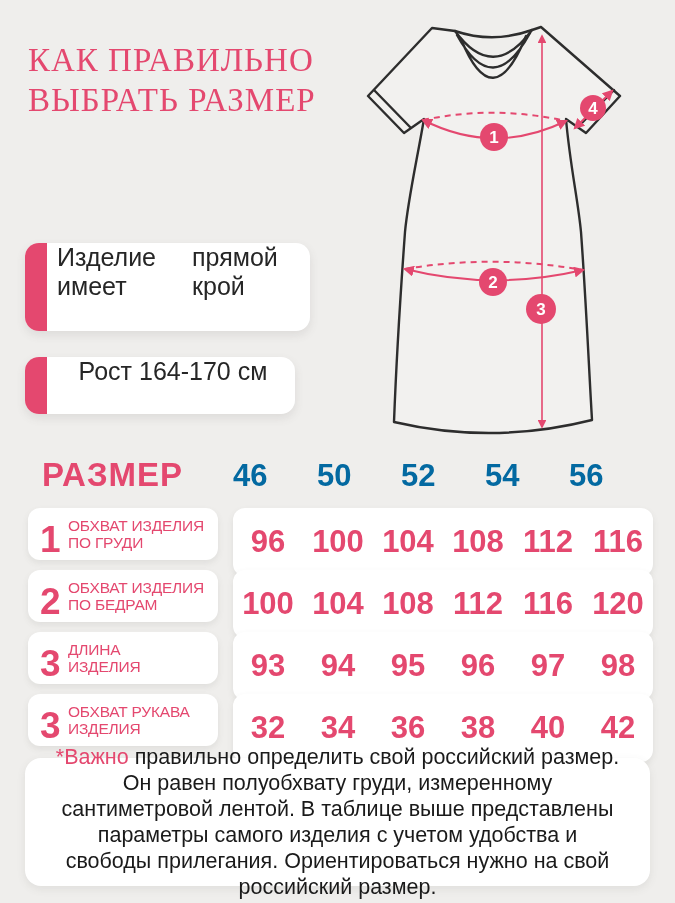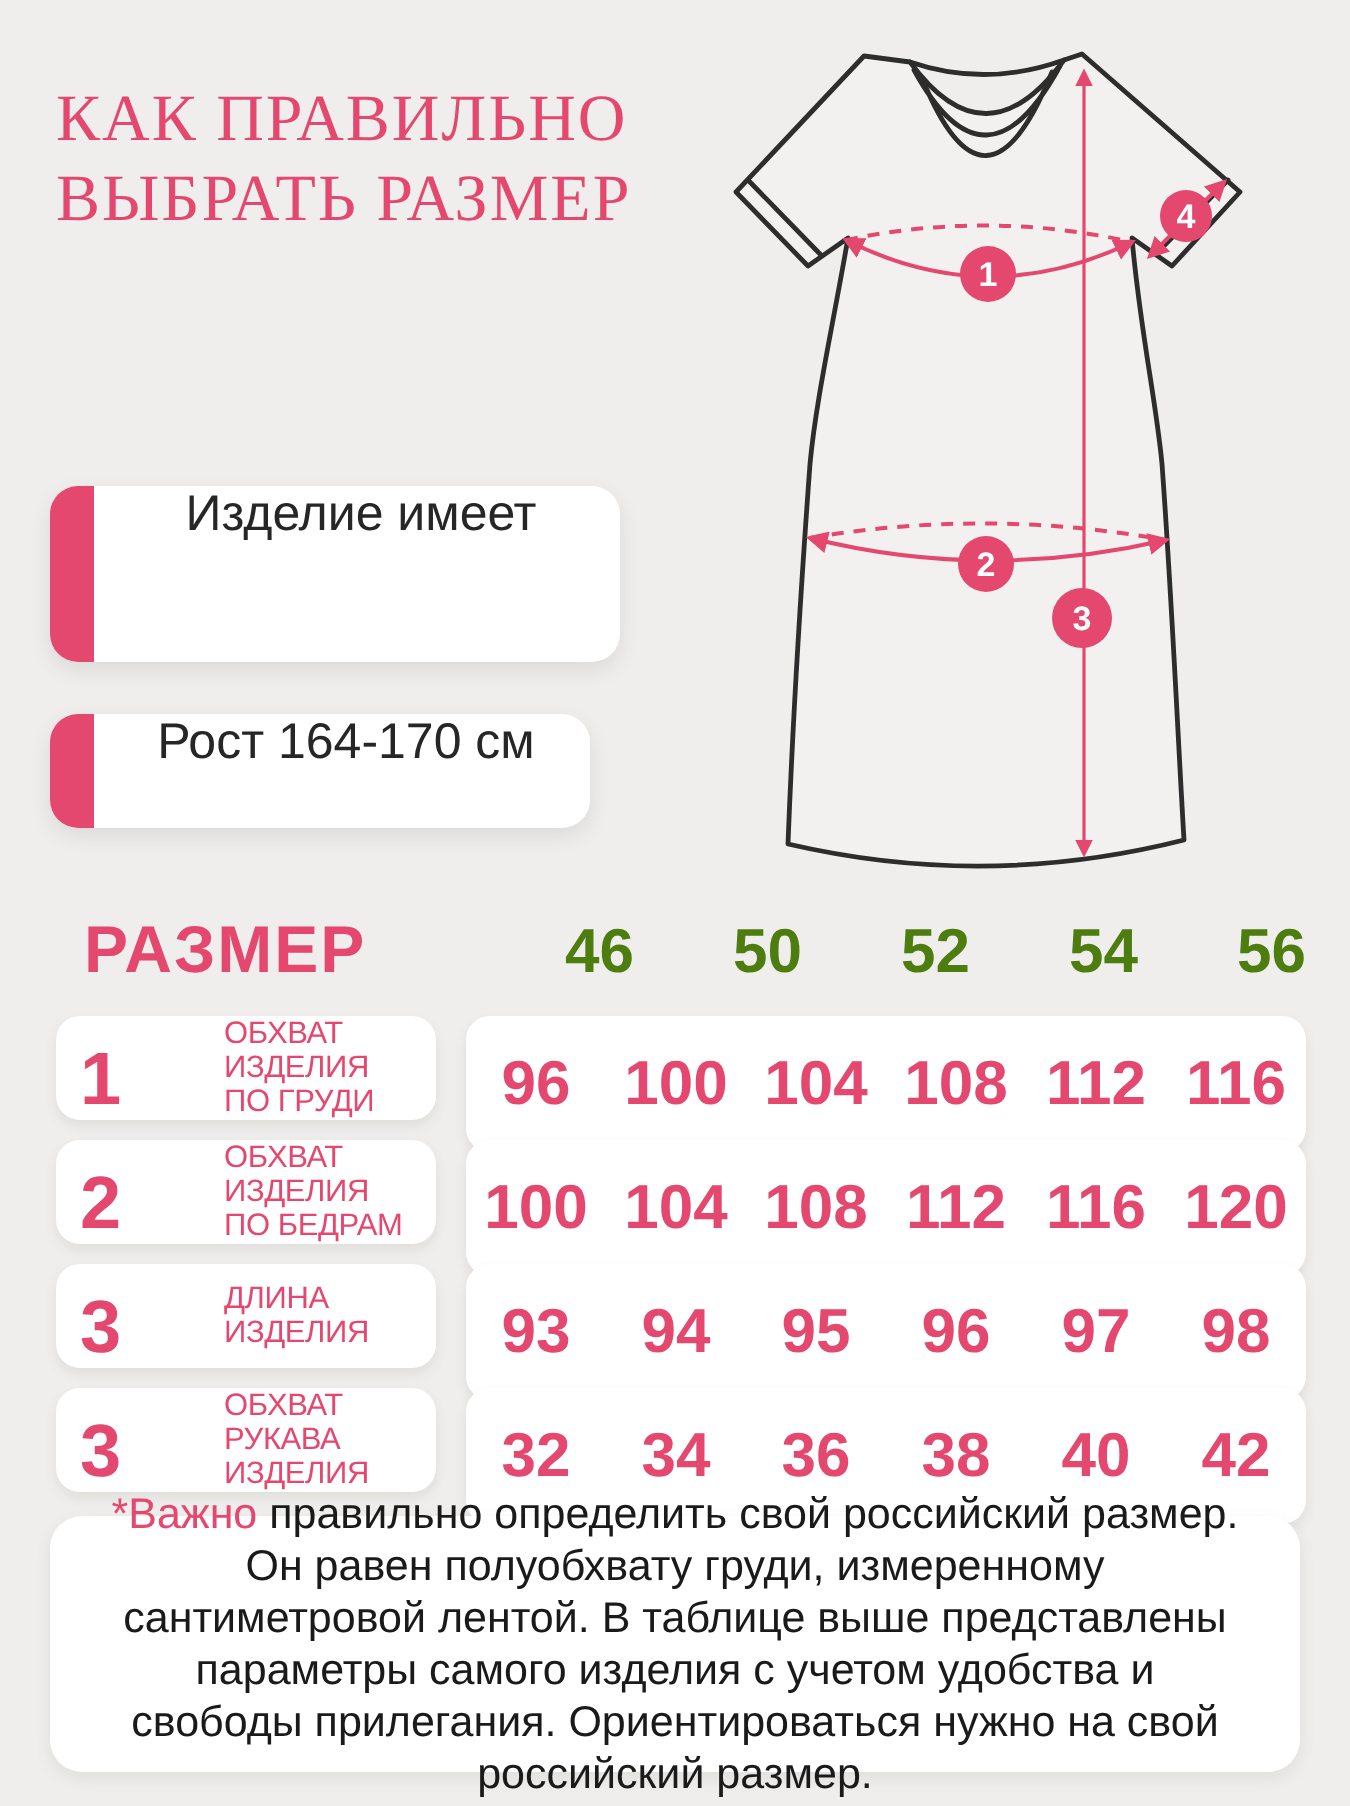--- a/index.html
+++ b/index.html
@@ -25,28 +25,28 @@
             background:#e4486f; border-radius:14px 0 0 14px; }
   .info-text { position:absolute; left:32px; top:0; bottom:0; right:6px;
                display:flex; justify-content:center;
                font-size:25px; line-height:29px; color:#262626; }
   
   .tbl-head {
     position:absolute; left:42px; top:456px;
     font-size:33px; font-weight:700; letter-spacing:1px; color:#e4486f;
   }
   .sizes-row { position:absolute; left:233px; top:458px; width:420px; display:flex; }
-  .sizes-row span { flex:1; text-align:right; font-size:31px; font-weight:700; color:#4d7c0f; }
+  .sizes-row span { flex:1; text-align:left; font-size:31px; font-weight:700; color:#0369a1; }
   .row-label { position:absolute; left:28px; width:190px; height:52px;
                background:#fff; border-radius:12px; box-shadow:0 3px 6px rgba(90,85,80,.10); }
   .row-num  { position:absolute; left:12px; bottom:3px;
               font-size:37px; font-weight:700; line-height:34px; color:#e4486f; }
   .row-text { position:absolute; left:40px; top:50%; transform:translateY(-50%);
               font-size:15.5px; line-height:17px; letter-spacing:-0.2px; color:#e4486f; }
-  .row-text span { display:block;margin-left:44px; }
+  .row-text span { display:block; }
   .row-values { position:absolute; left:233px; width:420px; height:68px;
                 background:#fff; border-radius:12px; box-shadow:0 3px 6px rgba(90,85,80,.10);
                 display:flex; align-items:center; }
   .row-values span { flex:1; text-align:center; font-size:31px; font-weight:700; color:#e4486f; }
   .r1 { top:508px; } .r2 { top:570px; } .r3 { top:632px; } .r4 { top:694px; }
   
   .footnote {
     position:absolute; left:25px; top:758px; width:625px; height:128px;
     background:#fff; border-radius:16px; box-shadow:0 3px 8px rgba(90,85,80,.10);
     display:flex; align-items:center; justify-content:center;
@@ -115,20 +115,21 @@
     <circle class="badge" cx="541" cy="309" r="15"></circle>
     <text class="badge-num" x="541" y="315">3</text>
     <circle class="badge" cx="593" cy="108" r="13"></circle>
     <text class="badge-num" x="593" y="114">4</text>
   </svg>
 
   <div class="card info1">
     <div class="accent"></div>
     <div class="info-text">
       <span>Изделие имеет</span>
+      <span>прямой крой</span>
     </div>
   </div>
 
   <div class="card info2">
     <div class="accent"></div>
     <div class="info-text">
       <span>Рост 164-170 см</span>
     </div>
   </div>
 

